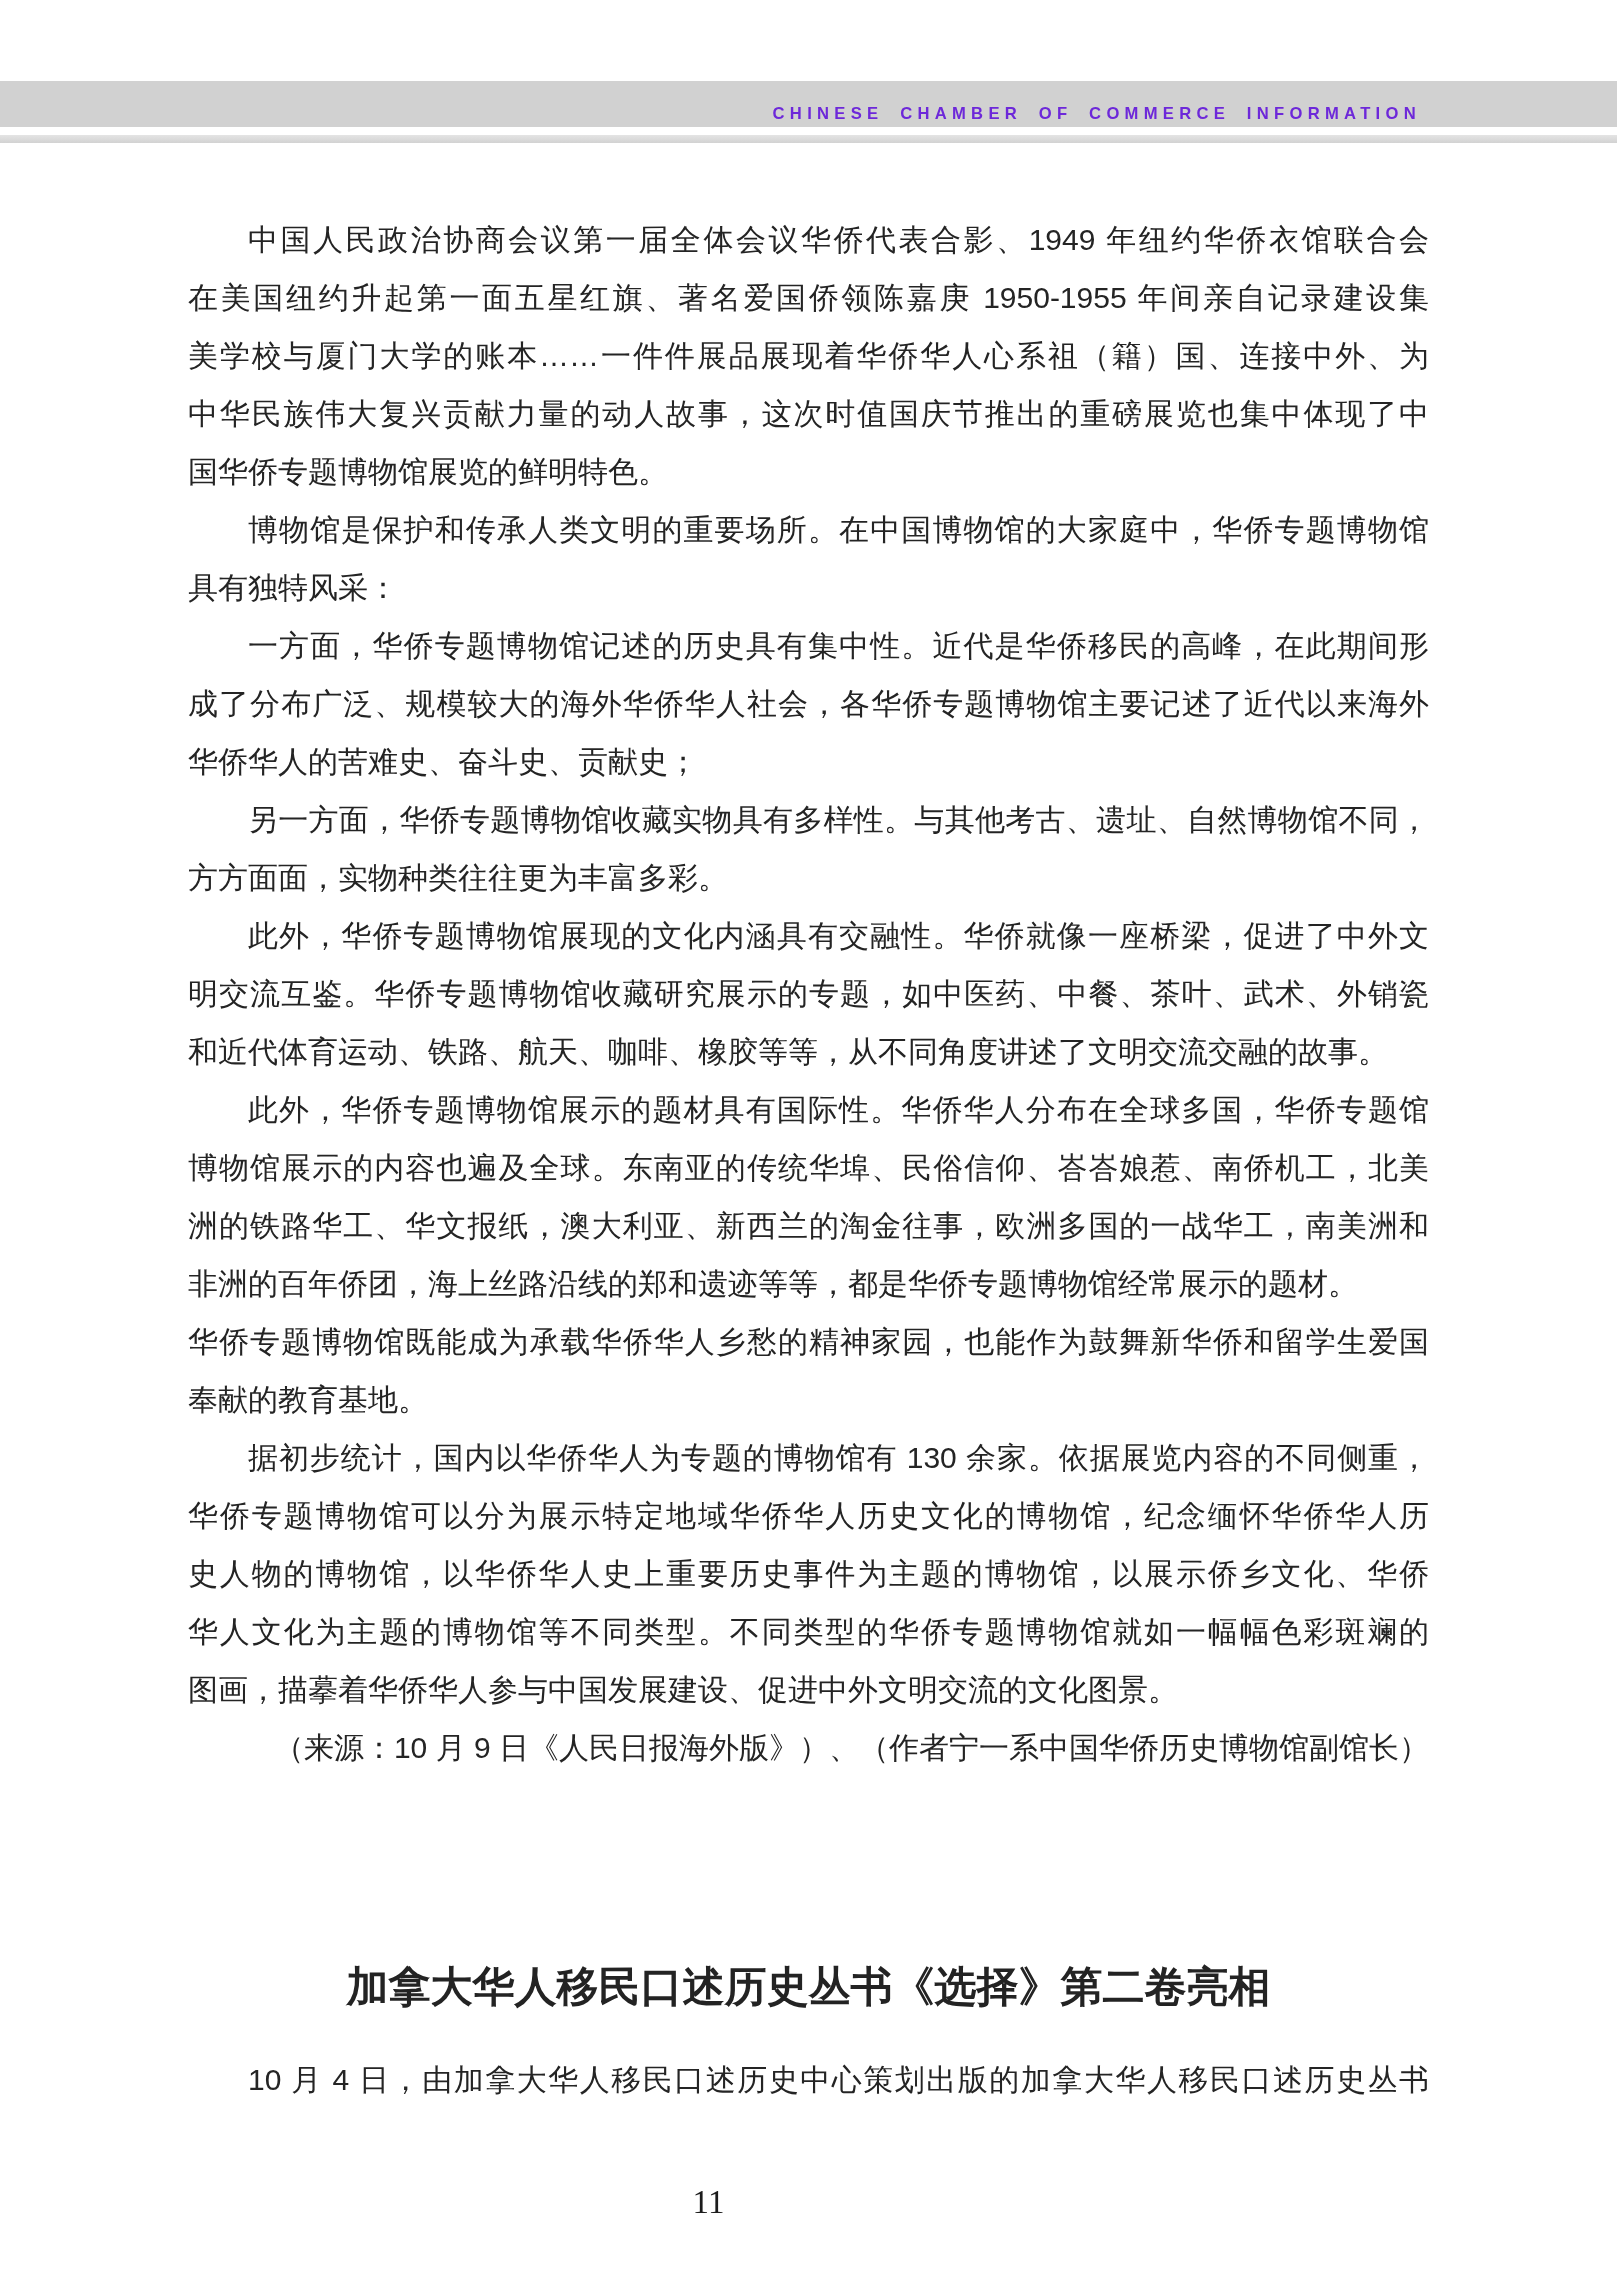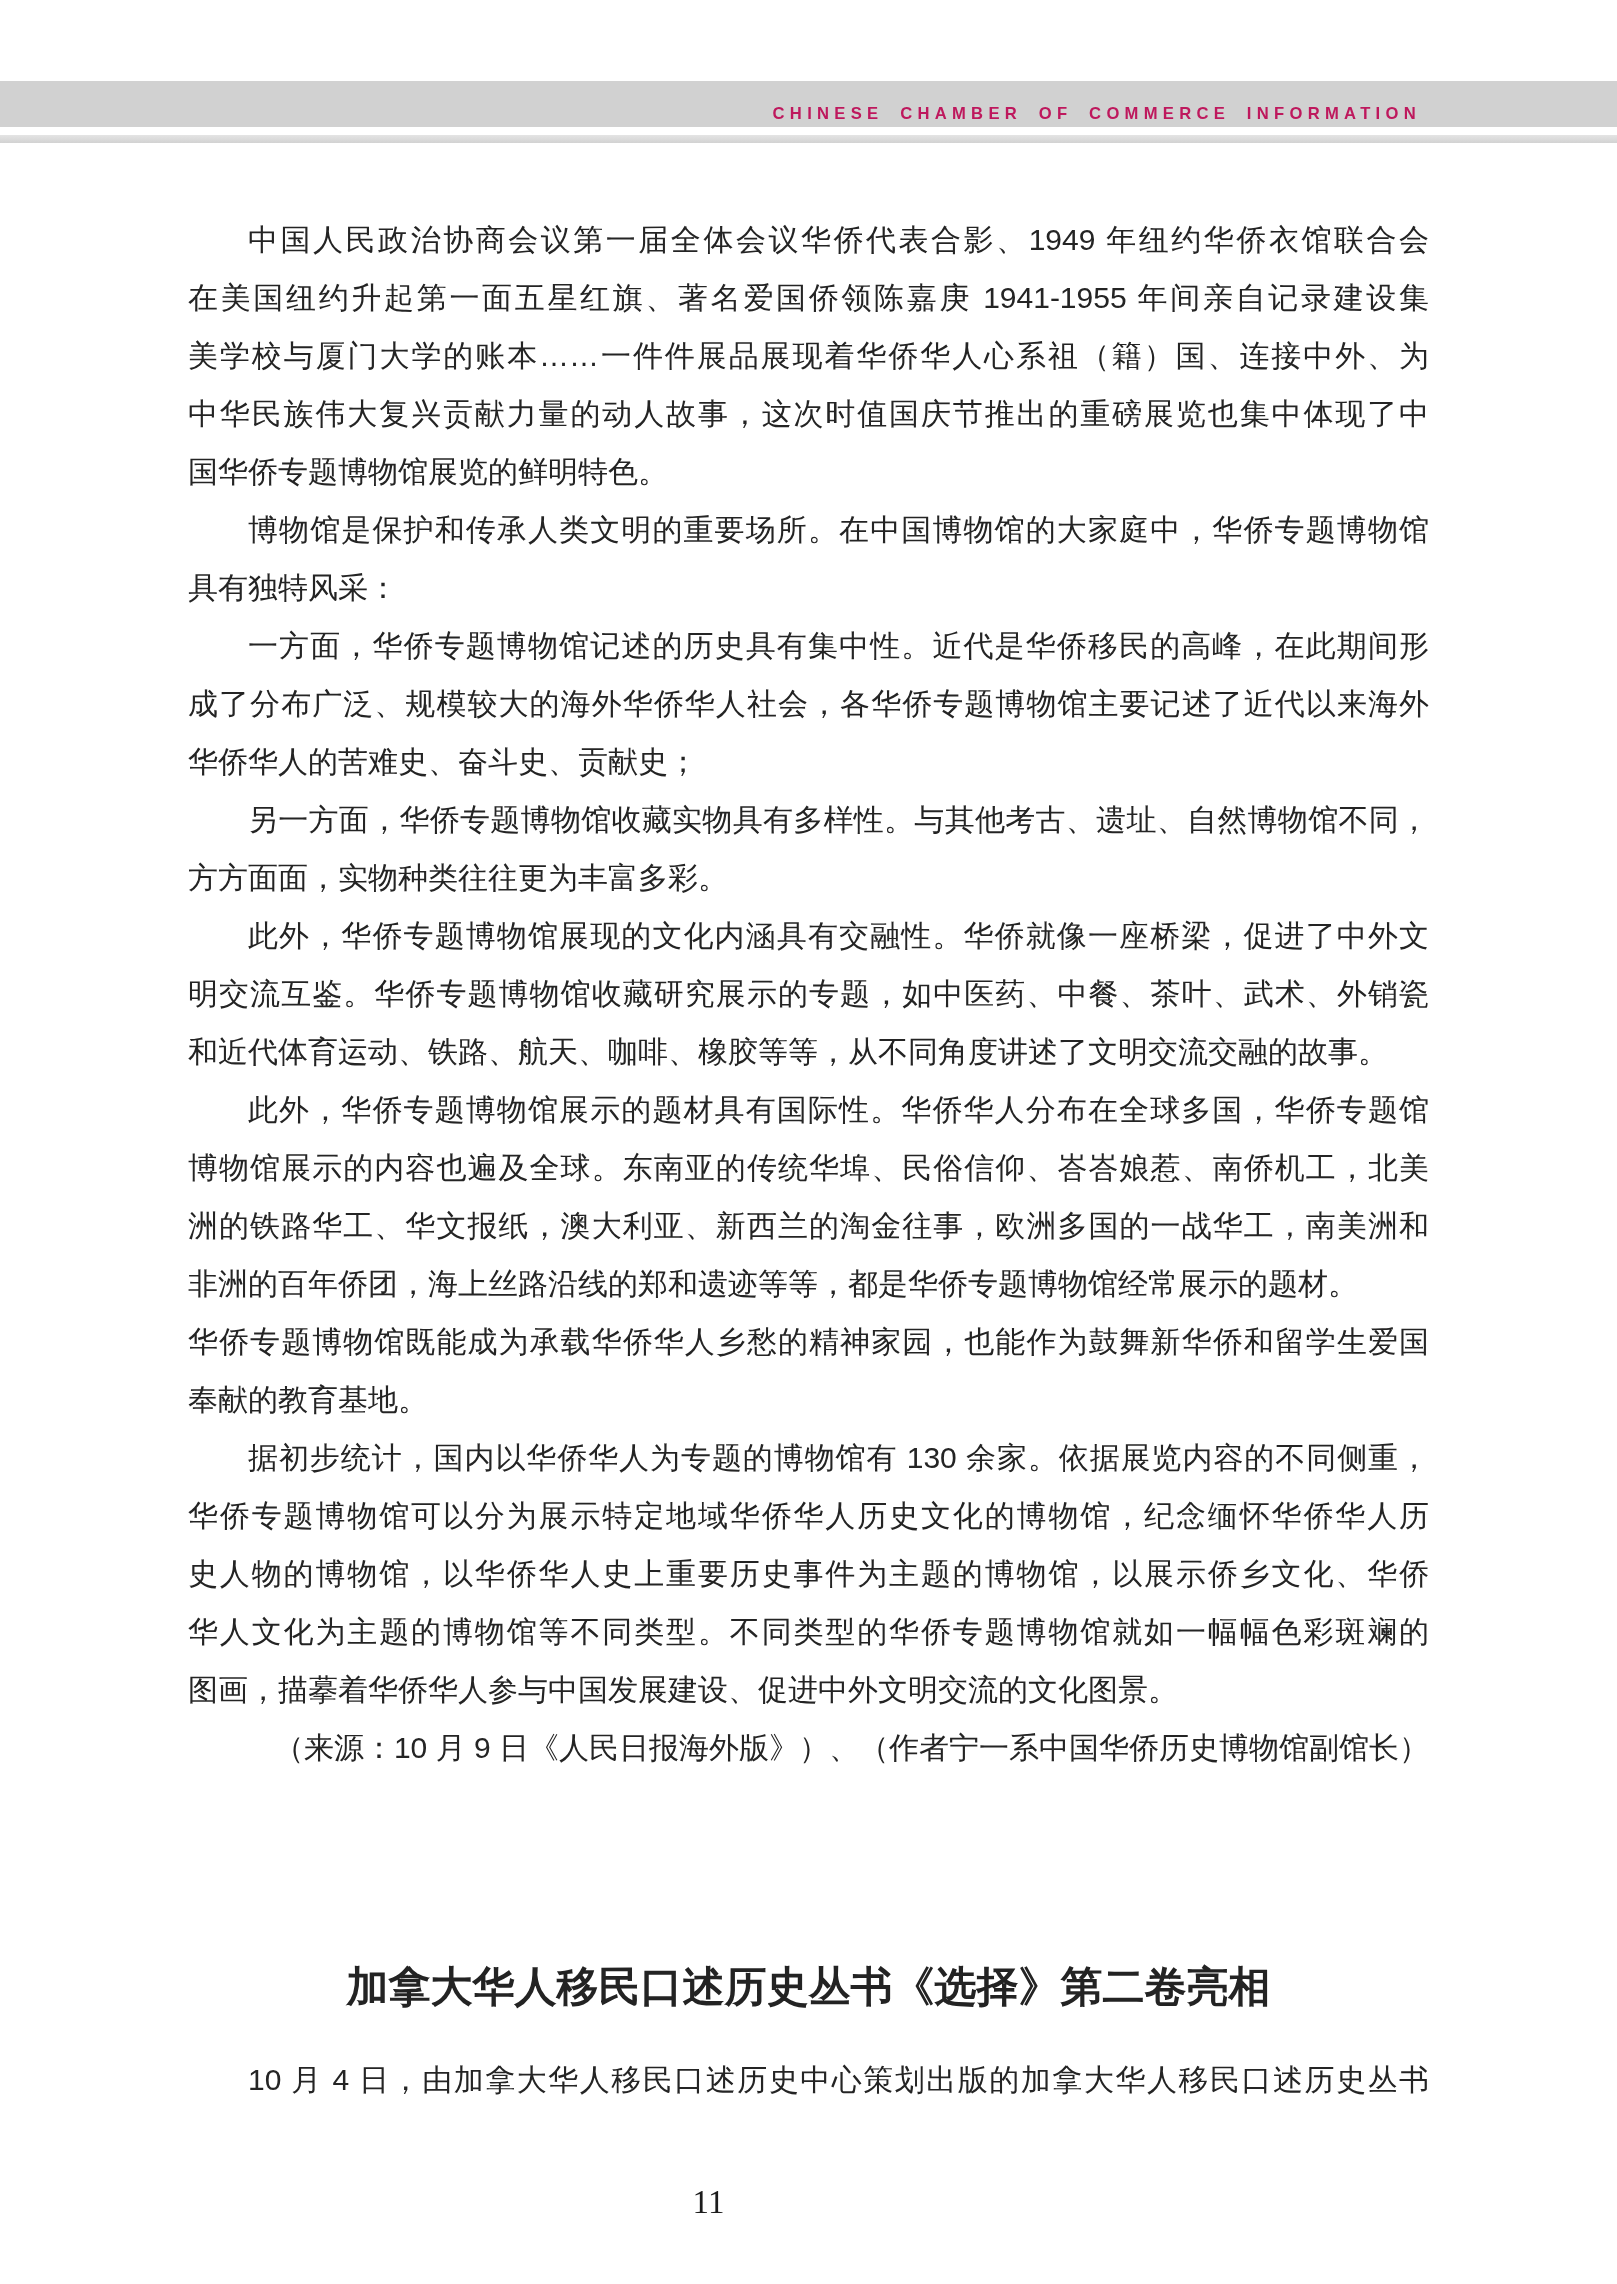--- a/index.html
+++ b/index.html
@@ -11,21 +11,21 @@
     overflow:hidden;
   }
   
   .header-bar{
     position:absolute;left:0;top:81px;width:1617px;height:46px;
     background:#d1d1d1;
     display:flex;align-items:center;justify-content:flex-end;
     box-sizing:border-box;padding-right:196px;
   }
   .header-bar .banner-text{
-    font-size:16.6px;font-weight:700;color:#be185d;
+    font-size:16.6px;font-weight:700;color:#6d28d9;
     letter-spacing:5.3px;word-spacing:6.8px;white-space:nowrap;margin-top:20px;
   }
   .header-rule{
     position:absolute;left:0;top:135px;width:1617px;height:7.5px;
     background:linear-gradient(#e4e4e4,#d2d2d2);
   }
   
   .article-body{
     position:absolute;left:188px;top:211px;width:1241px;
     font-size:30px;line-height:58px;color:#242424;
@@ -58,21 +58,21 @@
 
 <div id="page">
 
   <div class="header-bar">
     <span class="banner-text">CHINESE CHAMBER OF COMMERCE INFORMATION</span>
   </div>
   <div class="header-rule"></div>
 
   <div class="article-body">
       <div class="line indent fill">中国人民政治协商会议第一届全体会议华侨代表合影、1949 年纽约华侨衣馆联合会</div>
-      <div class="line fill">在美国纽约升起第一面五星红旗、著名爱国侨领陈嘉庚 1941-1955 年间亲自记录建设集</div>
+      <div class="line fill">在美国纽约升起第一面五星红旗、著名爱国侨领陈嘉庚 1950-1955 年间亲自记录建设集</div>
       <div class="line fill">美学校与厦门大学的账本……一件件展品展现着华侨华人心系祖（籍）国、连接中外、为</div>
       <div class="line fill">中华民族伟大复兴贡献力量的动人故事，这次时值国庆节推出的重磅展览也集中体现了中</div>
       <div class="line">国华侨专题博物馆展览的鲜明特色。</div>
       <div class="line indent fill">博物馆是保护和传承人类文明的重要场所。在中国博物馆的大家庭中，华侨专题博物馆</div>
       <div class="line">具有独特风采：</div>
       <div class="line indent fill">一方面，华侨专题博物馆记述的历史具有集中性。近代是华侨移民的高峰，在此期间形</div>
       <div class="line fill">成了分布广泛、规模较大的海外华侨华人社会，各华侨专题博物馆主要记述了近代以来海外</div>
       <div class="line">华侨华人的苦难史、奋斗史、贡献史；</div>
       <div class="line indent fill">另一方面，华侨专题博物馆收藏实物具有多样性。与其他考古、遗址、自然博物馆不同，</div>
       <div class="line">方方面面，实物种类往往更为丰富多彩。</div>

